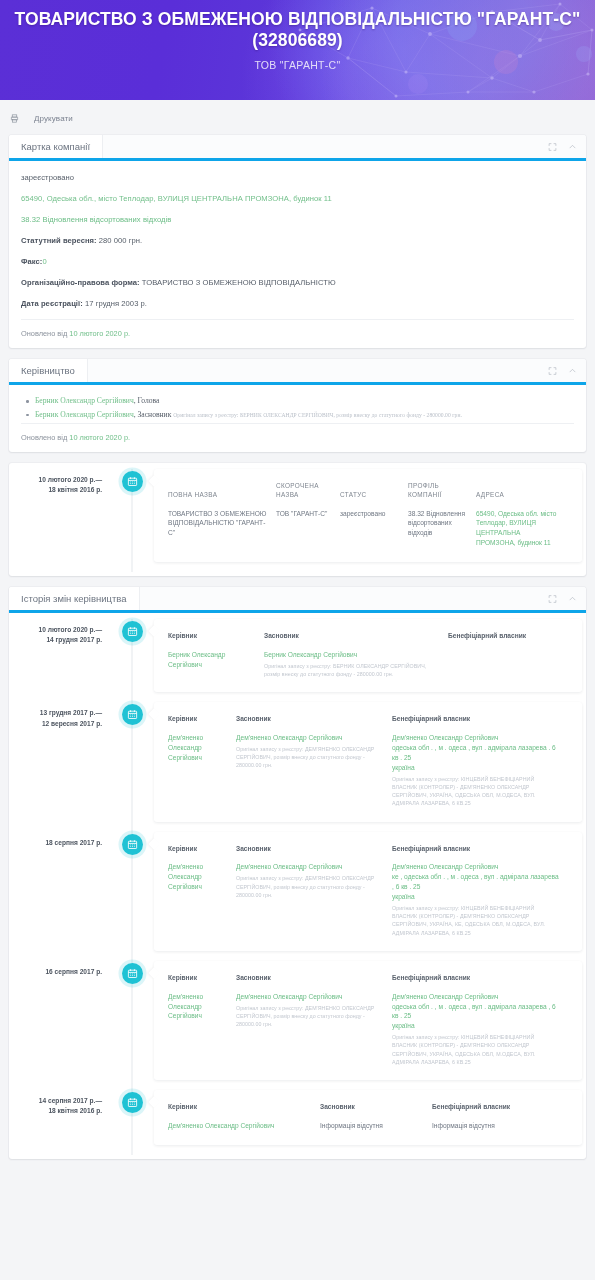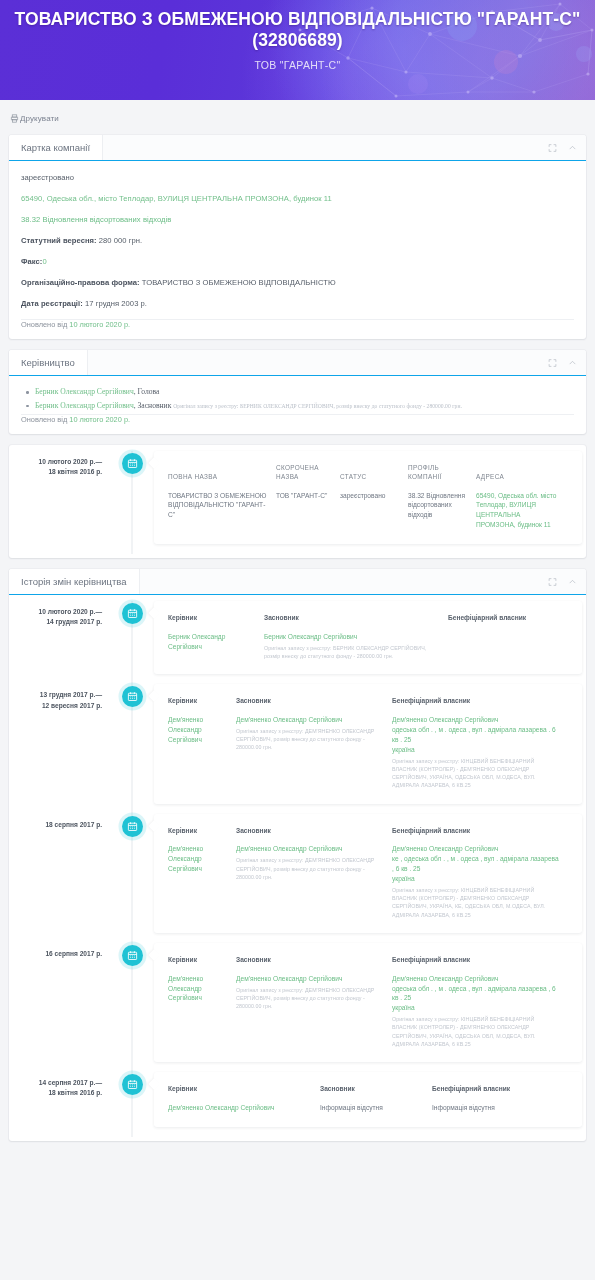--- a/index.html
+++ b/index.html
@@ -45,42 +45,42 @@
   }
 
   
   .printbar {
     background: #f4f5f7;
     padding: 9px 10px 8px;
   }
   .print-btn {
     display: inline-flex;
     align-items: center;
-    gap: 1px;
+    gap: 15px;
     font-size: 8px;
     color: #7b8290;
     background: none;
     border: none;
     cursor: pointer;
     letter-spacing: .1px;
   }
   .print-btn svg { display: block; }
 
   
   .wrap { padding: 0 9px 16px; }
   .card {
     background: #ffffff;
     border-radius: 3px;
     box-shadow: 0 1px 2px rgba(30,40,60,.07), 0 0 0 1px rgba(30,40,60,.03);
     margin-bottom: 11px;
   }
   .card-head {
     position: relative;
     height: 26px;
-    border-bottom: 1px solid #0ea5e9;
+    border-bottom: 3px solid #0ea5e9;
     background: #fbfcfd;
     border-radius: 3px 3px 0 0;
     display: flex;
     align-items: center;
     text-align: right;
   }
   .card-head-tab {
     display: inline-flex;
     align-items: center;
     height: 100%;
@@ -112,20 +112,21 @@
     letter-spacing: .05px;
   }
   .row-line:last-child { margin-bottom: 0; }
   .lbl { font-weight: bold; color: #4a525e; }
   .lnk { color: #71bf8a; }
   .lnk-plain { color: #6bbd86; }
 
   .divider-line {
     border-top: 1px solid #eef0f3;
     margin: 2px 0 0;
+    padding-top: 9px;
     font-size: 7.4px;
     color: #8b929c;
   }
 
   
   ul.lead-list { list-style: none; padding-left: 14px; }
   ul.lead-list li {
     position: relative;
     font-size: 7.6px;
     color: #555d68;

